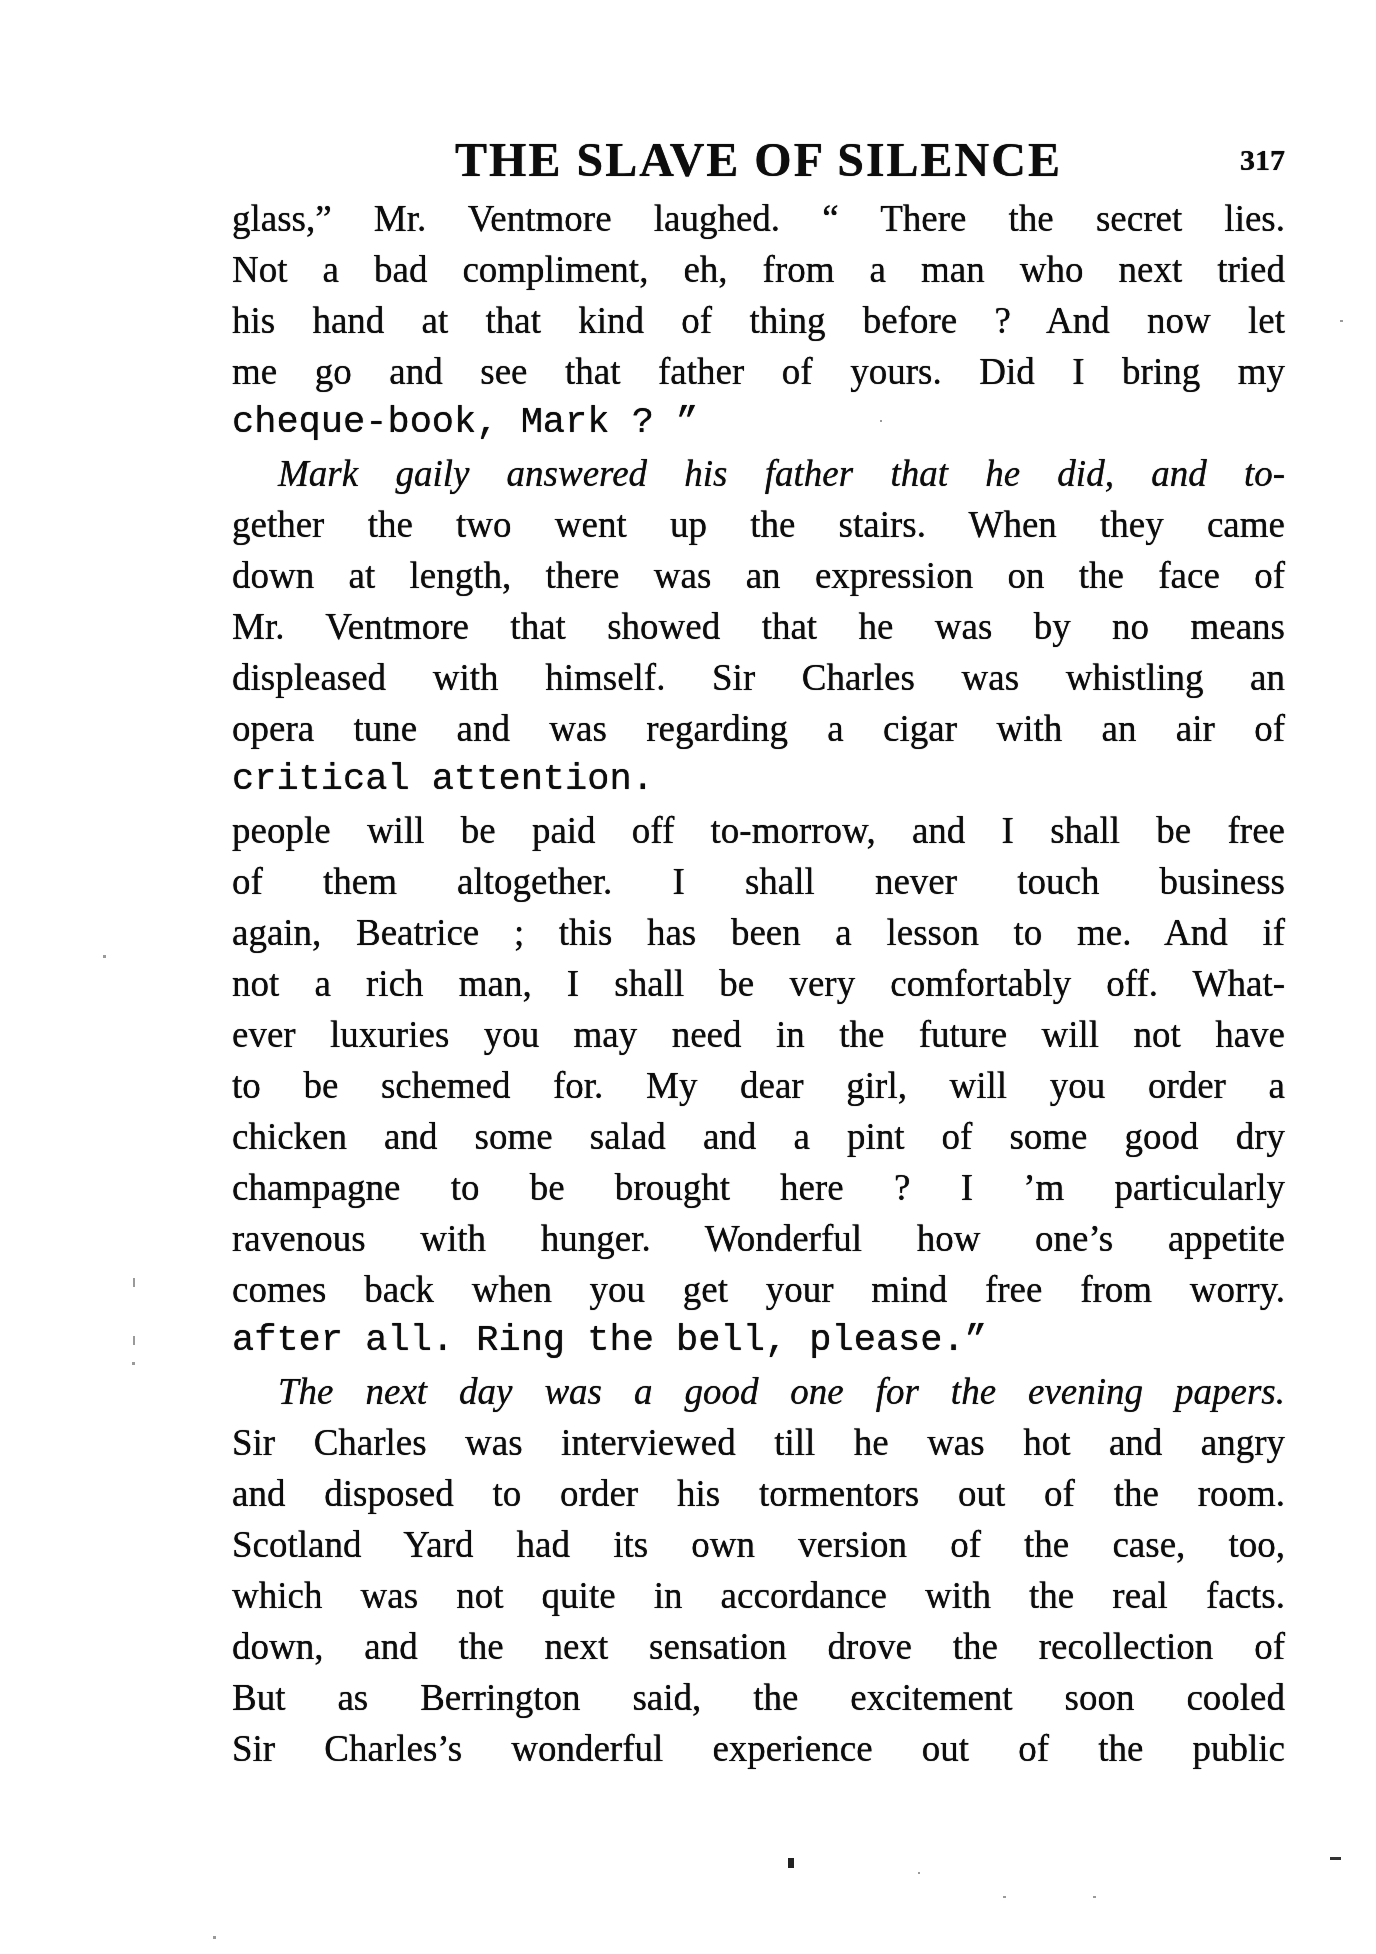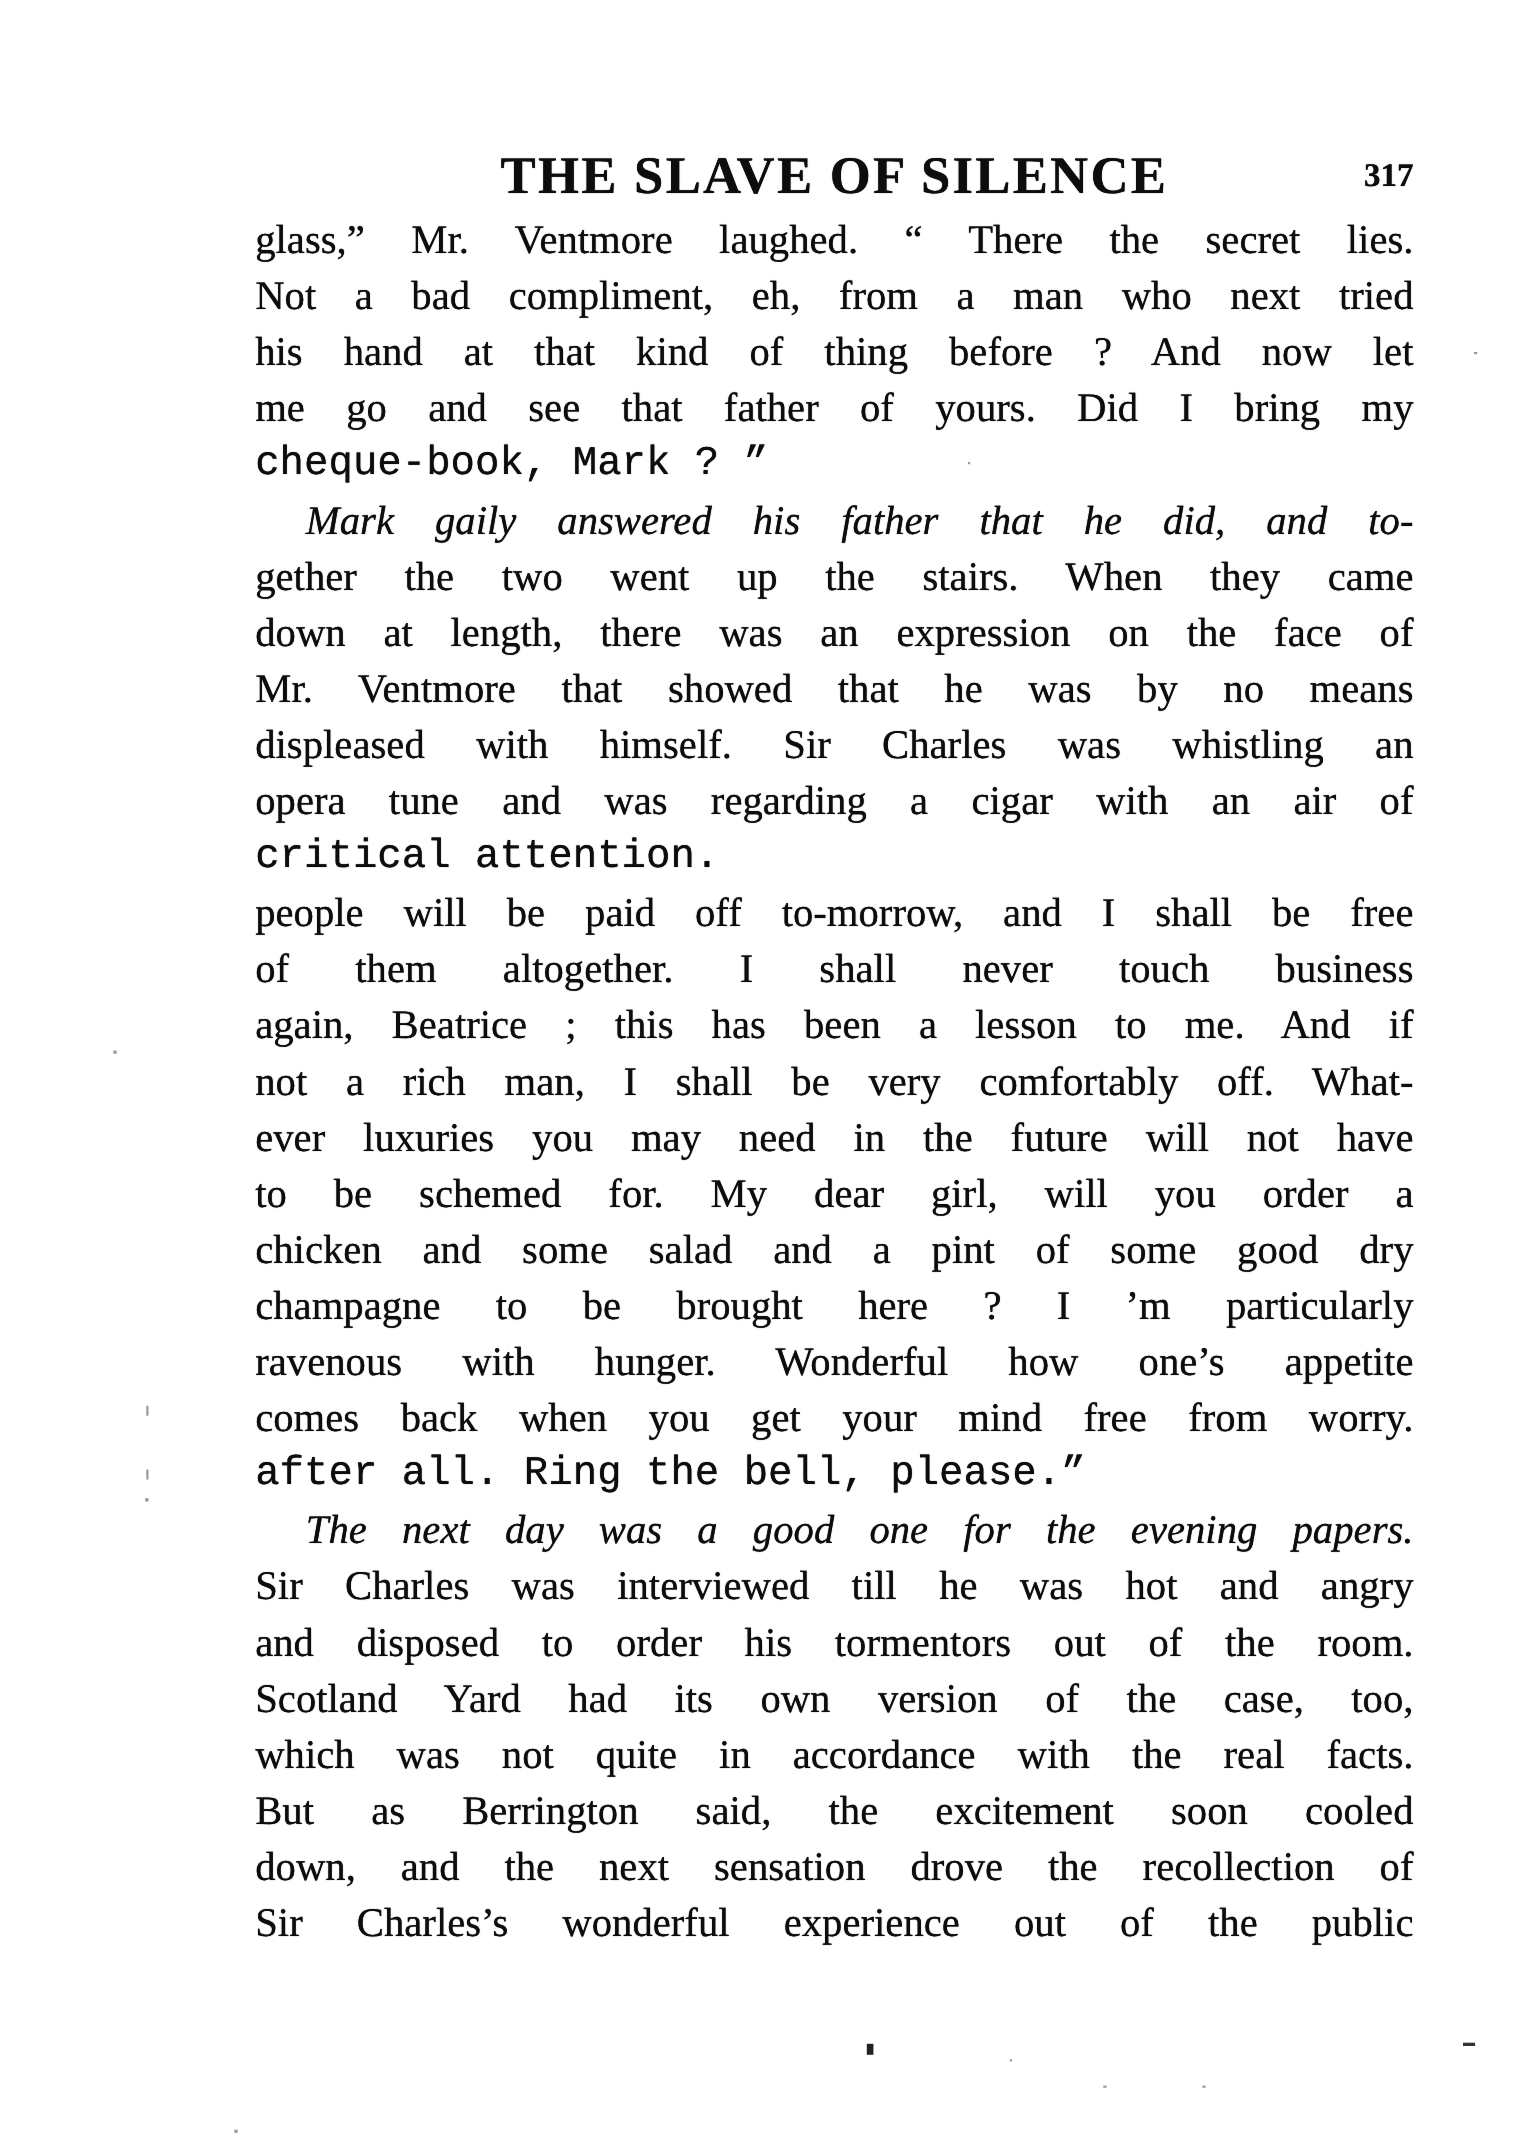--- a/index.html
+++ b/index.html
@@ -106,22 +106,22 @@
       <div class="line">chicken and some salad and a pint of some good dry</div>
       <div class="line">champagne to be brought here ?  I ’m particularly</div>
       <div class="line">ravenous with hunger.  Wonderful how one’s appetite</div>
       <div class="line">comes back when you get your mind free from worry.</div>
       <div class="line para-end">after all.  Ring the bell, please.”</div>
       <div class="line indent">The next day was a good one for the evening papers.</div>
       <div class="line">Sir Charles was interviewed till he was hot and angry</div>
       <div class="line">and disposed to order his tormentors out of the room.</div>
       <div class="line">Scotland Yard had its own version of the case, too,</div>
       <div class="line">which was not quite in accordance with the real facts.</div>
+      <div class="line">down, and the next sensation drove the recollection of</div>
       <div class="line">But as Berrington said, the excitement soon cooled</div>
-      <div class="line">down, and the next sensation drove the recollection of</div>
       <div class="line">Sir Charles’s wonderful experience out of the public</div>
     </main>
 
   <div class="speck" style="left:103px; top:955px;  width:3px;  height:3px;"></div>
   <div class="speck" style="left:133px; top:1278px; width:2px;  height:9px;"></div>
   <div class="speck" style="left:133px; top:1336px; width:2px;  height:9px;"></div>
   <div class="speck" style="left:132px; top:1362px; width:3px;  height:3px;"></div>
   <div class="speck" style="left:1340px; top:320px; width:3px;  height:2px;"></div>
   <div class="speck" style="left:880px;  top:420px; width:2px;  height:2px;"></div>
   <div class="speck" style="left:788px; top:1858px; width:6px;  height:10px; background:#222;"></div>

